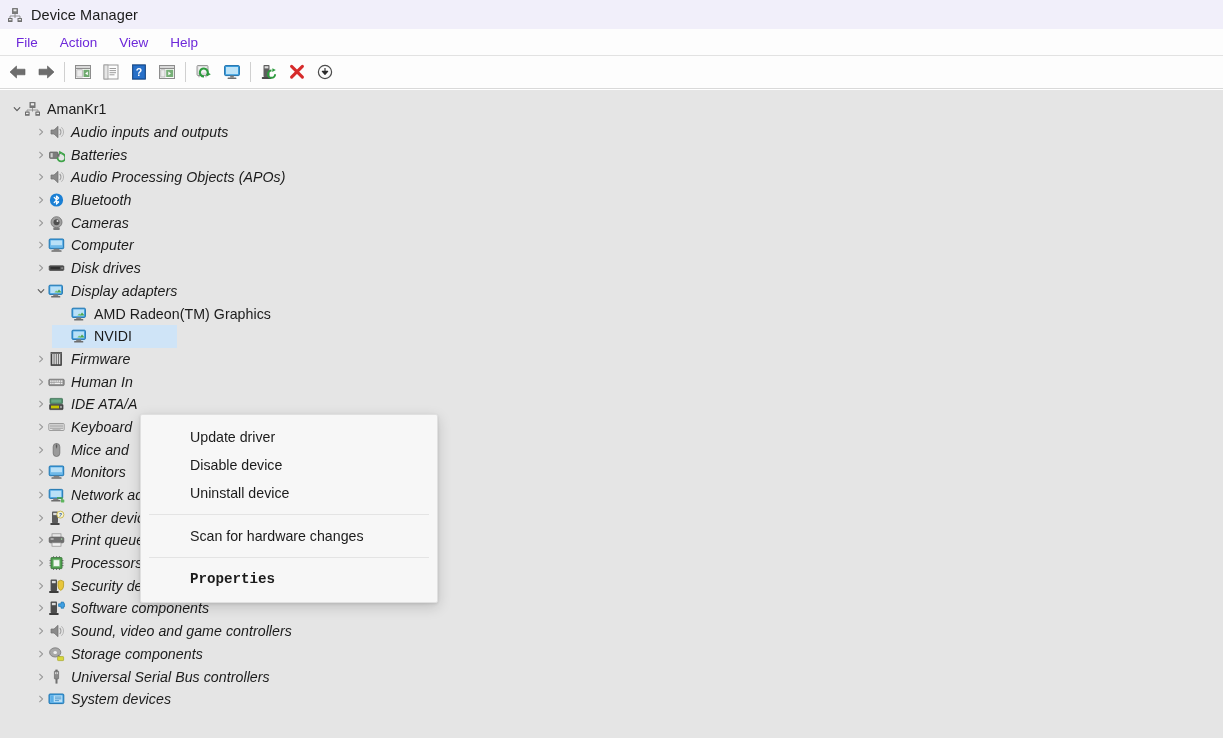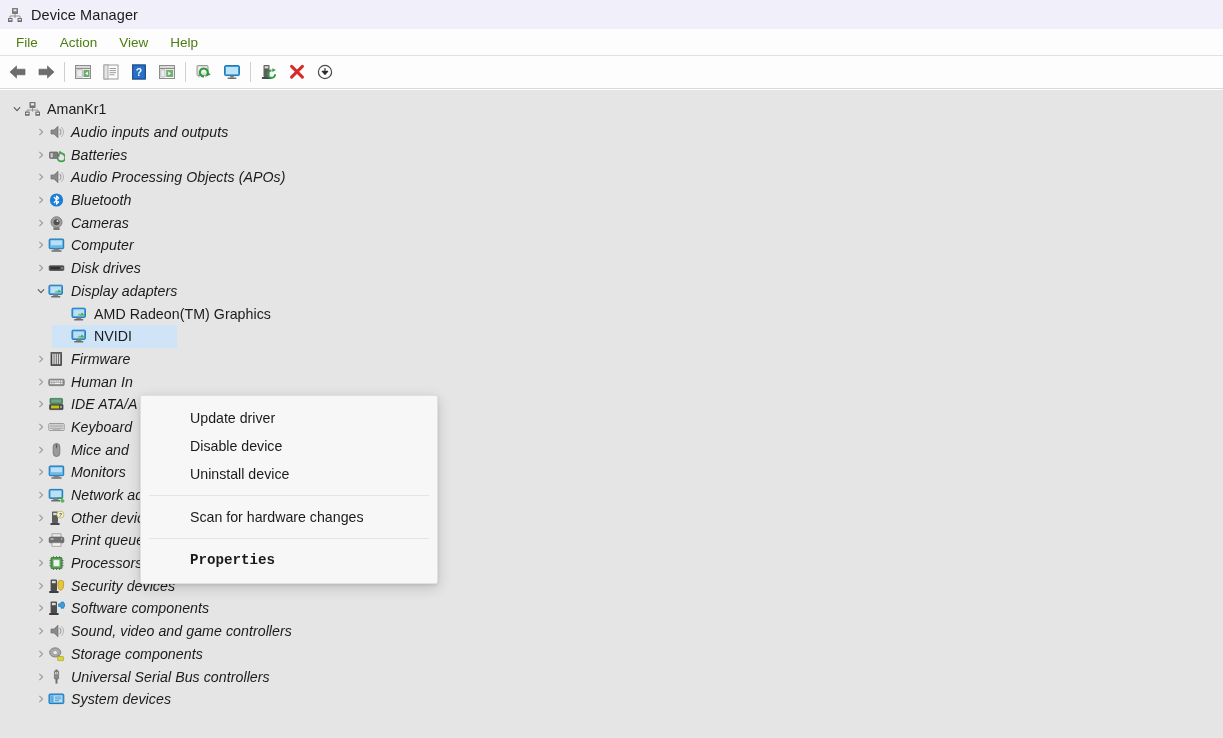--- a/index.html
+++ b/index.html
@@ -27,21 +27,21 @@
 
   
   #menubar{
     height:27px;width:100%;
     background:#fdfdfd;
     border-bottom:1px solid #e2e2e2;
     display:flex;align-items:center;
     box-sizing:border-box;
   }
   .menu-item{
-    font-size:13.5px;color:#4d7c0f;
+    font-size:13.5px;color:#6d28d9;
     padding:3px 10px;margin:0 1px;
     cursor:default;border-radius:3px;
   }
   .menu-item:first-child{margin-left:6px;}
 
   
   #toolbar{
     height:33px;width:100%;
     background:#fdfdfd;
     border-bottom:1px solid #d9d9d9;
@@ -106,21 +106,21 @@
     border-radius:0;
     z-index:0;
   }
   .trow.selected .chev,.trow.selected .ticon,.trow.selected .tlabel{
     position:relative;z-index:1;
   }
 
   
   #ctxmenu{
     position:absolute;
-    left:140px;top:305px;
+    left:140px;top:324px;
     width:298px;
     background:#f7f7f7;
     border:1px solid #e0e0e0;
     border-radius:2px;
     box-shadow:0 4px 14px rgba(0,0,0,0.16), 0 1px 3px rgba(0,0,0,0.10);
     padding:8px 0 9px 0;
     z-index:50;
     box-sizing:border-box;
   }
   .ctx-item{

